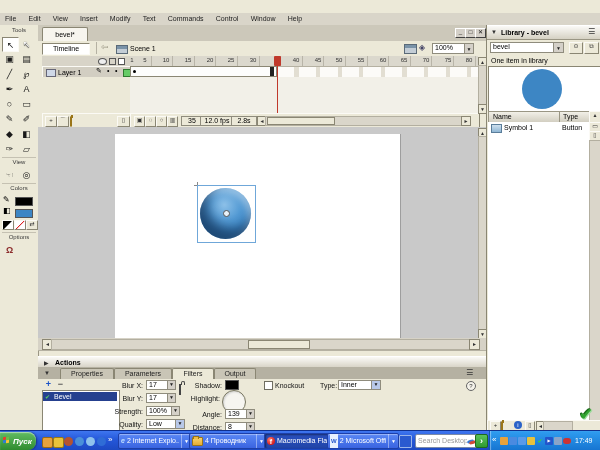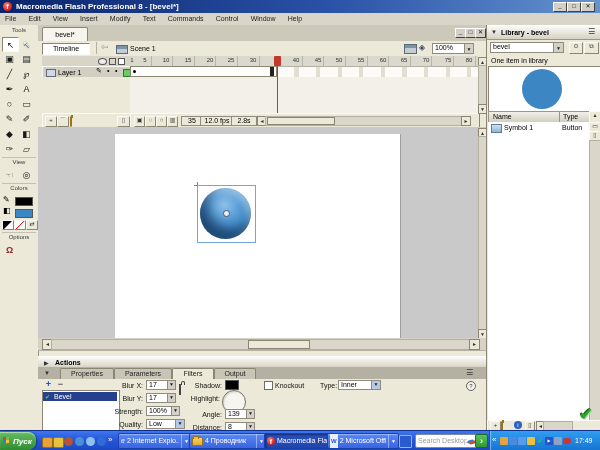--- a/index.html
+++ b/index.html
@@ -110,27 +110,20 @@
   .swoosh{display:inline-block;width:7px;height:3px;border-radius:50%;transform:rotate(-18deg);}
   .gobtn{background:linear-gradient(#5cc25c,#2f9a2f);border:1px solid #1d6a1d;border-radius:2px;color:#fff;
          font-weight:bold;font-size:9px;line-height:12px;text-align:center;}
   .vbadge{color:#2fa32f;font-weight:bold;text-shadow:1px 1px 0 #9adb9a,-1px -1px 0 #1a6a1a;font-size:17px;line-height:22px;}
 </style>
 </head>
 <body>
 
 <div id="root">
 
-  <div class="abs titlebar" style="left:0;top:0;width:600px;height:13px;">
-    <span class="abs flash-badge" style="left:3px;top:2px;width:9px;height:9px;">f</span>
-    <span class="abs title-text nowrap" style="left:16px;top:0;width:420px;">Macromedia Flash Professional 8 - [bevel*]</span>
-    <span class="abs win-btn" style="left:553px;top:2px;width:12px;height:8px;">_</span>
-    <span class="abs win-btn" style="left:567px;top:2px;width:12px;height:8px;">□</span>
-    <span class="abs win-btn" style="left:581px;top:2px;width:12px;height:8px;">✕</span>
-  </div>
 
   <div class="abs menubar" style="left:0;top:13px;width:600px;height:12px;">
     <span class="menu-item">File</span>
     <span class="menu-item">Edit</span>
     <span class="menu-item">View</span>
     <span class="menu-item">Insert</span>
     <span class="menu-item">Modify</span>
     <span class="menu-item">Text</span>
     <span class="menu-item">Commands</span>
     <span class="menu-item">Control</span>

